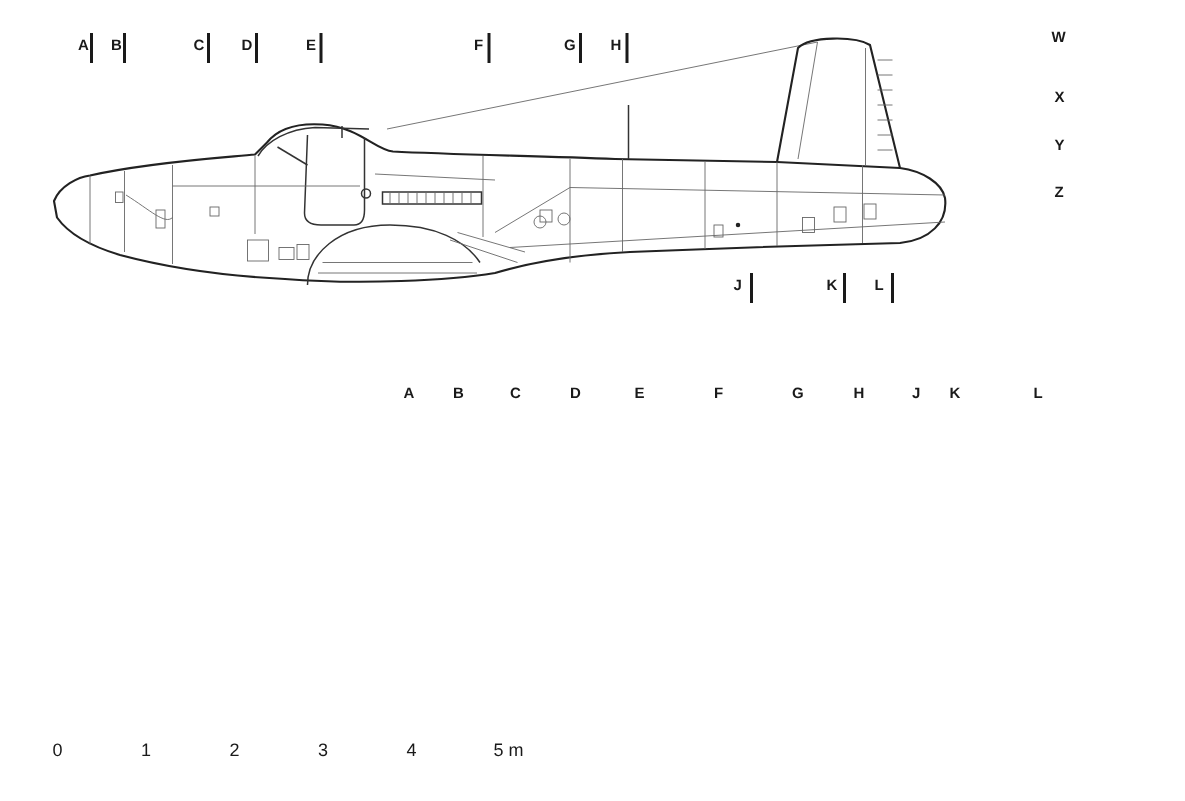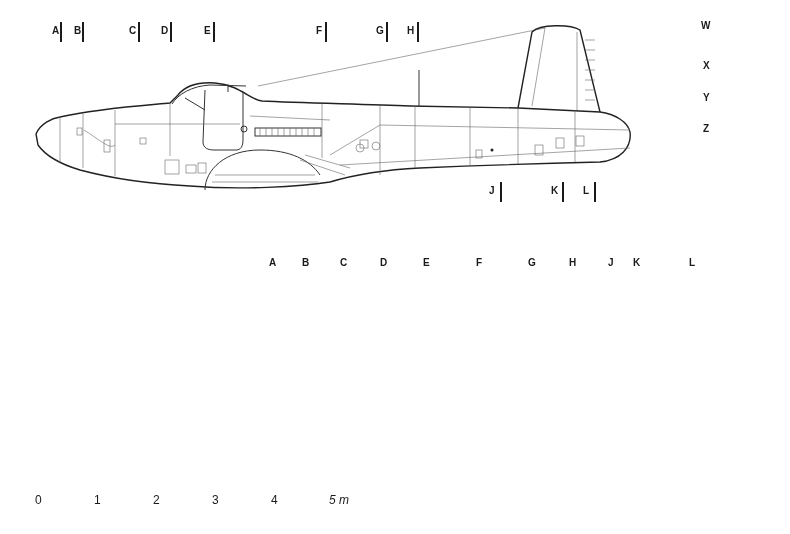--- a/index.html
+++ b/index.html
@@ -269,15 +269,15 @@
 <span class="lbl" style="left:703px;top:61px;">X</span>
 <span class="lbl" style="left:703px;top:93px;">Y</span>
 <span class="lbl" style="left:703px;top:124px;">Z</span>
 
 
 <span class="sclbl" style="left:35px;top:494px;">0</span>
 <span class="sclbl" style="left:94px;top:494px;">1</span>
 <span class="sclbl" style="left:153px;top:494px;">2</span>
 <span class="sclbl" style="left:212px;top:494px;">3</span>
 <span class="sclbl" style="left:271px;top:494px;">4</span>
-<span class="sclbl" style="left:329px;top:494px;font-style:italic;">5 m</span>
+<span class="sclbl" style="left:329px;top:494px;">5 m</span>
 
 </div>
 
 </body></html>

